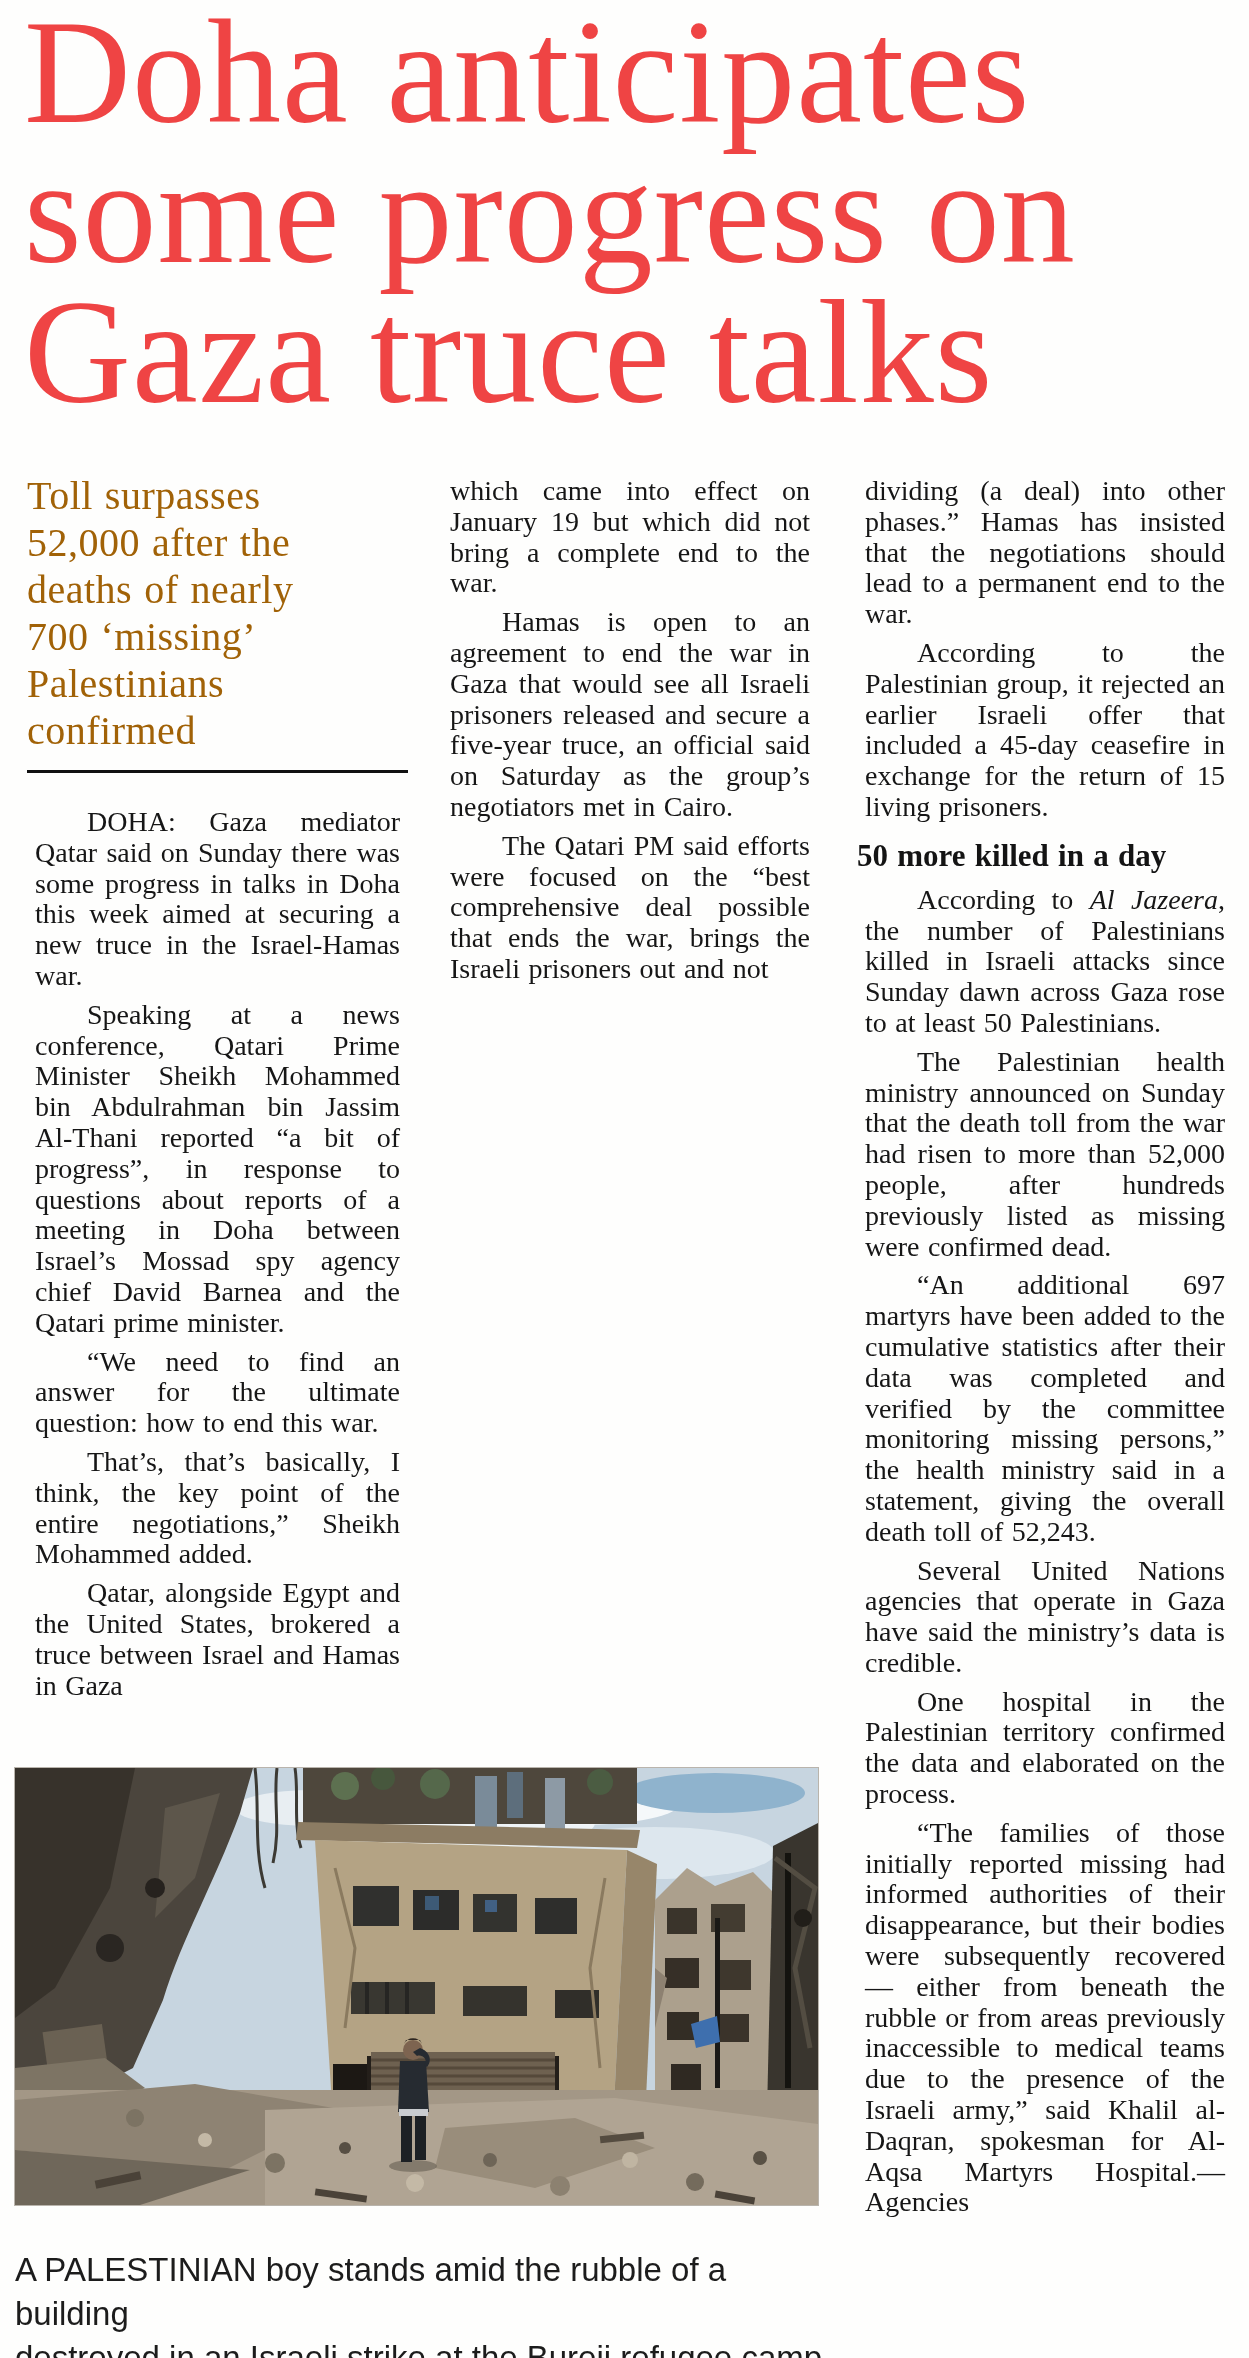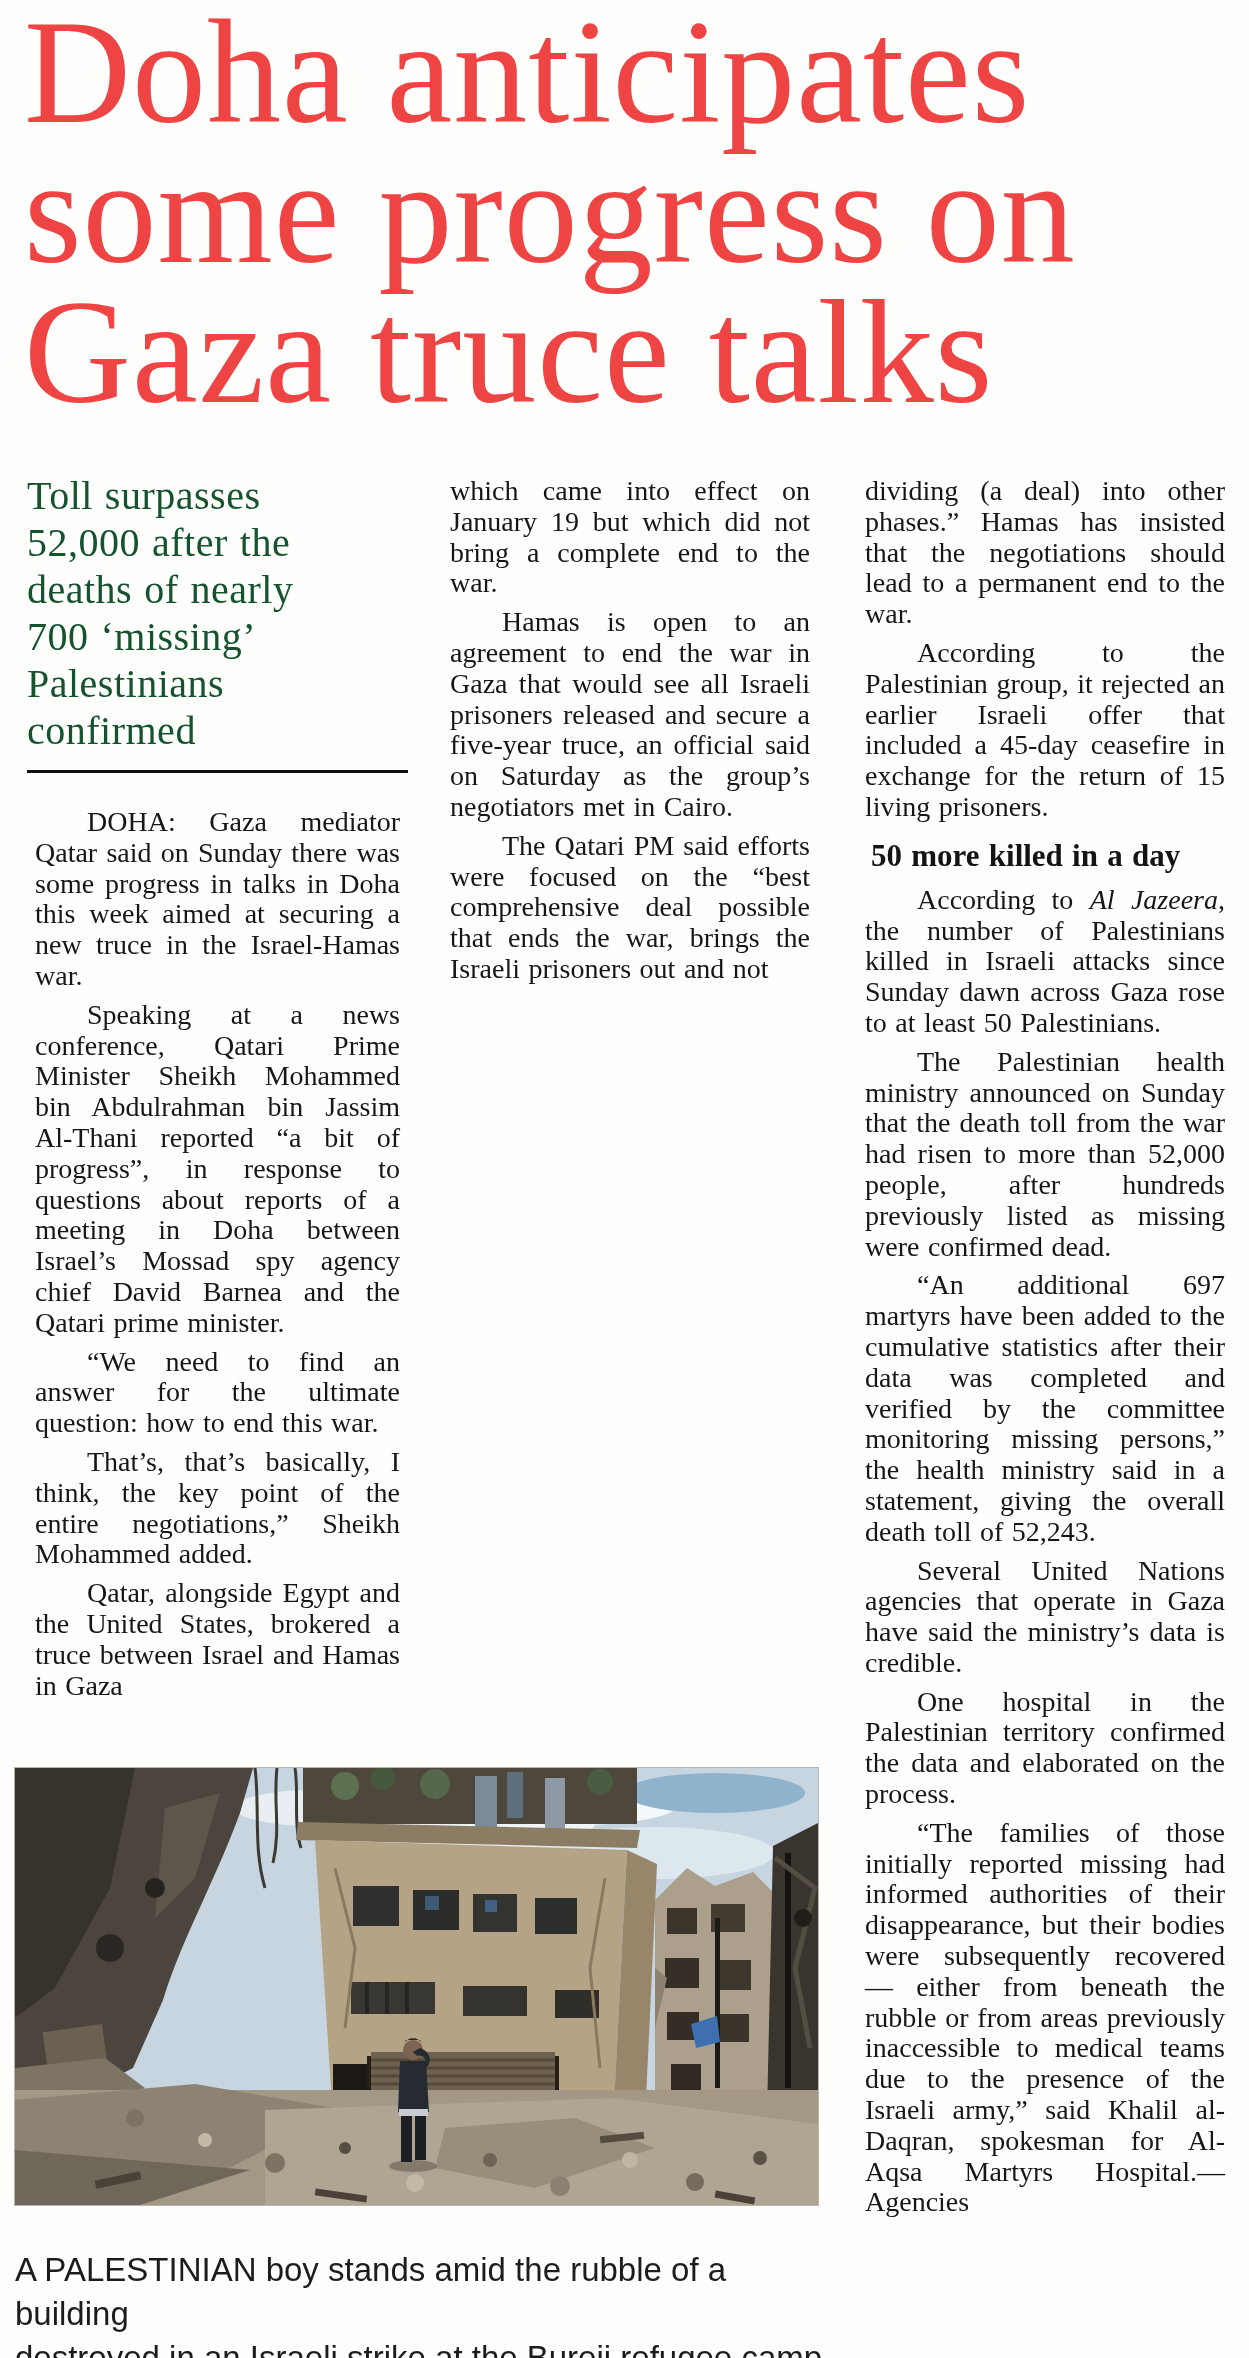--- a/index.html
+++ b/index.html
@@ -29,29 +29,29 @@
   .col p{margin:8px;}
   .col p.in{text-indent:52px;}
   .col-left{left:27px;top:472px;width:381px;}
   .col-mid{left:442px;top:468px;width:376px;}
   .col-right{left:857px;top:468px;width:376px;}
   .deck{
     margin:0;
     font-size:40px;line-height:47px;font-weight:400;
     white-space:pre-line;text-align:left;
     letter-spacing:.5px;
-    color:#14532d;
+    color:#a16207;
   }
   .deck-rule{
     border:none;border-top:3px solid #111;
     margin:16px 0 0 0;width:381px;
   }
   .body-start{margin-top:34px !important;}
   .subhead{
-    margin:16px 0 12px 14px;
+    margin:16px 0 12px 0;
     font-size:31px;line-height:34px;font-weight:700;
     text-align:left;color:#141414;
   }
   .photo{
     position:absolute;left:15px;top:1768px;width:803px;height:437px;
     outline:1px solid #b9b4ac;
     background:#c9d6e0;
   }
   .photo svg{display:block;width:100%;height:100%;}
   .caption{

